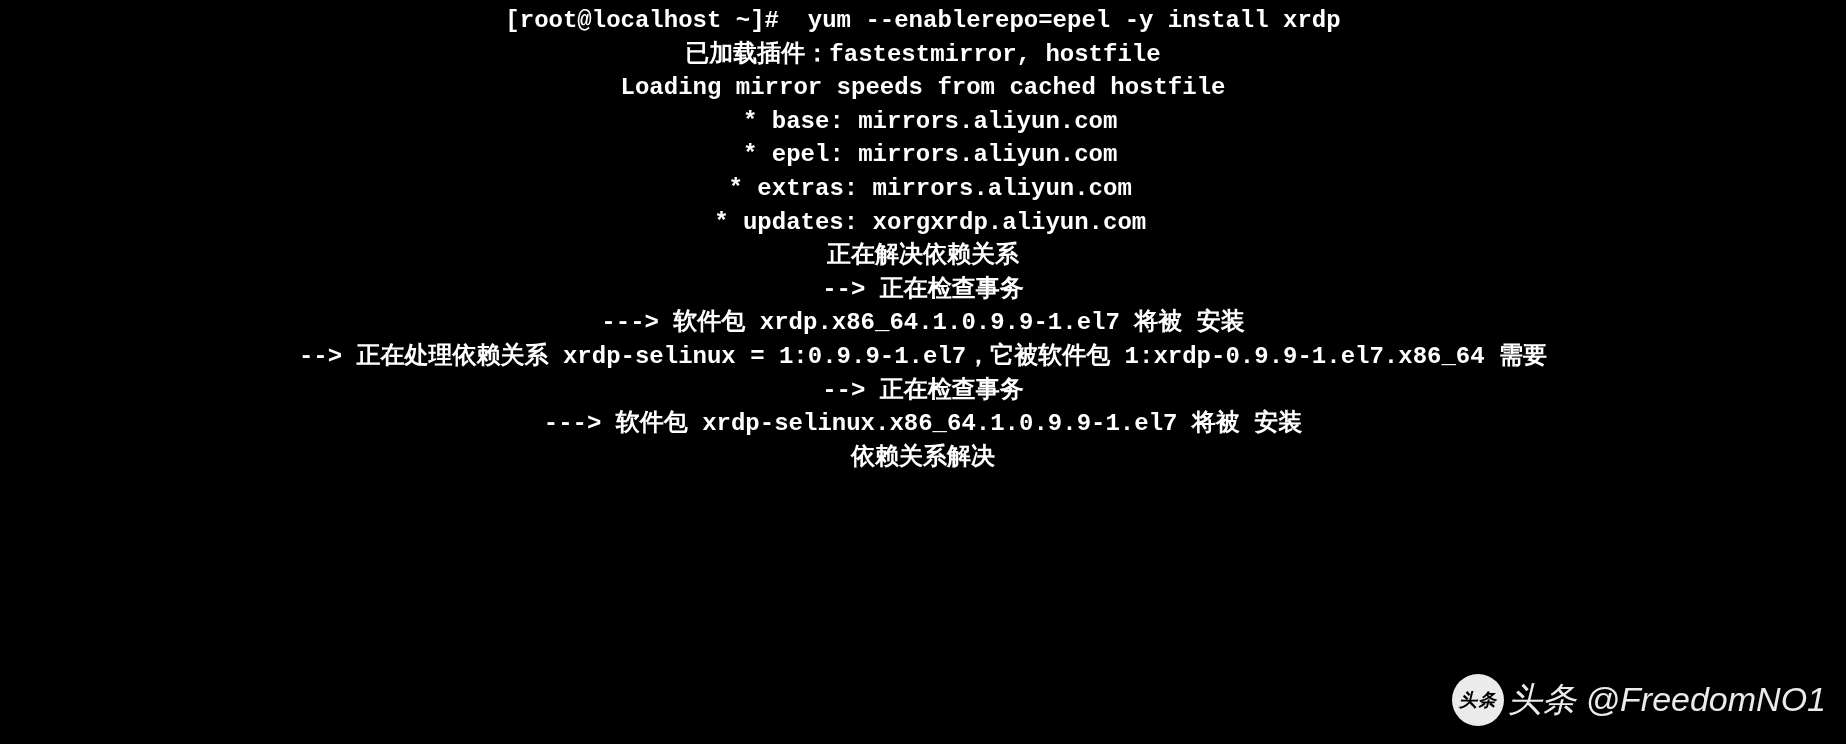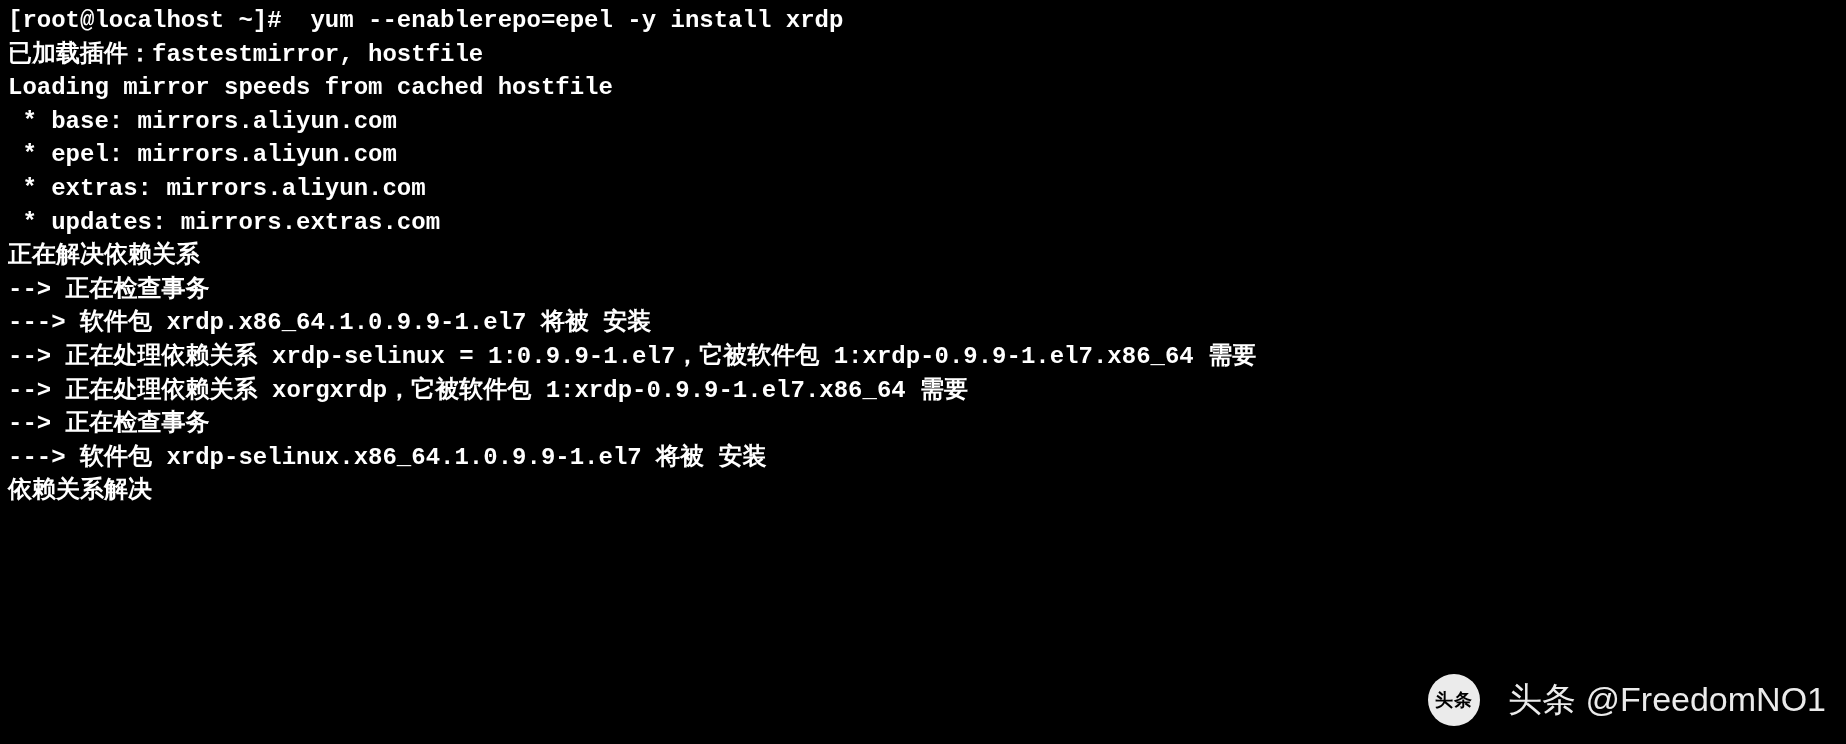--- a/index.html
+++ b/index.html
@@ -15,33 +15,35 @@
       line-height: 1.4;
       width: 1846px;
       height: 744px;
       padding: 4px 8px;
       position: relative;
       overflow: hidden;
     }
     .terminal-line {
       white-space: pre;
       font-weight: bold;
+      text-align: center;
     }
     .watermark {
       position: absolute;
       bottom: 18px;
       right: 20px;
       display: flex;
       align-items: center;
-      gap: 28px;
+      gap: 4px;
       font-family: "PingFang SC", "Microsoft YaHei", sans-serif;
       color: #ffffff;
       opacity: 0.92;
       font-weight: normal;
       font-size: 34px;
+      font-style: italic;
     }
     .watermark-logo {
       width: 52px;
       height: 52px;
       border-radius: 50%;
       background: #ffffff;
       display: flex;
       align-items: center;
       justify-content: center;
       color: #000000;
@@ -59,26 +61,25 @@
 </head>
 <body>
 
 <div>
   <div class="terminal-line">[root@localhost ~]#  yum --enablerepo=epel -y install xrdp</div>
   <div class="terminal-line">已加载插件：fastestmirror, hostfile</div>
   <div class="terminal-line">Loading mirror speeds from cached hostfile</div>
   <div class="terminal-line"> * base: mirrors.aliyun.com</div>
   <div class="terminal-line"> * epel: mirrors.aliyun.com</div>
   <div class="terminal-line"> * extras: mirrors.aliyun.com</div>
-  <div class="terminal-line"> * updates: mirrors.extras.com</div>
+  <div class="terminal-line"> * updates: xorgxrdp.aliyun.com</div>
   <div class="terminal-line">正在解决依赖关系</div>
   <div class="terminal-line">--&gt; 正在检查事务</div>
   <div class="terminal-line">---&gt; 软件包 xrdp.x86_64.1.0.9.9-1.el7 将被 安装</div>
   <div class="terminal-line">--&gt; 正在处理依赖关系 xrdp-selinux = 1:0.9.9-1.el7，它被软件包 1:xrdp-0.9.9-1.el7.x86_64 需要</div>
-  <div class="terminal-line">--&gt; 正在处理依赖关系 xorgxrdp，它被软件包 1:xrdp-0.9.9-1.el7.x86_64 需要</div>
   <div class="terminal-line">--&gt; 正在检查事务</div>
   <div class="terminal-line">---&gt; 软件包 xrdp-selinux.x86_64.1.0.9.9-1.el7 将被 安装</div>
   <div class="terminal-line"></div>
   <div class="terminal-line">依赖关系解决</div>
 </div>
 
 <div class="watermark">
   <div class="watermark-logo">
     <span class="tc">头条</span>
   </div>

